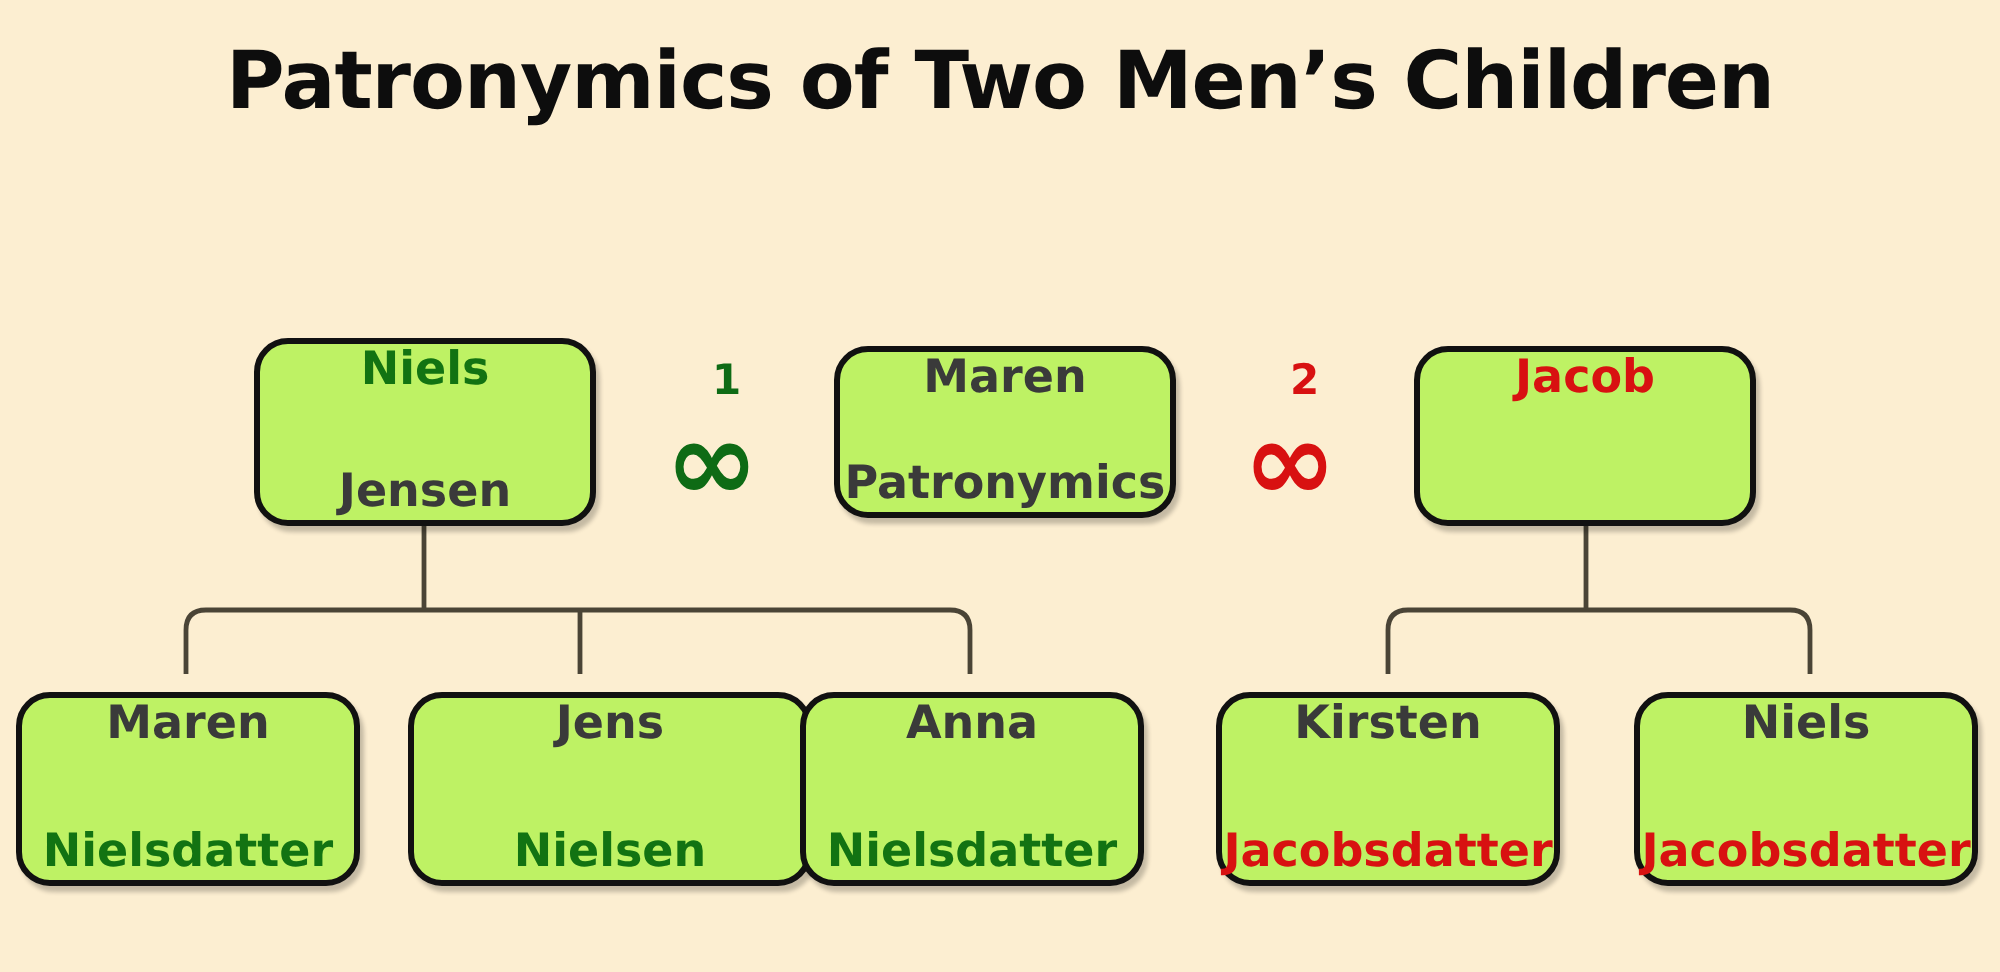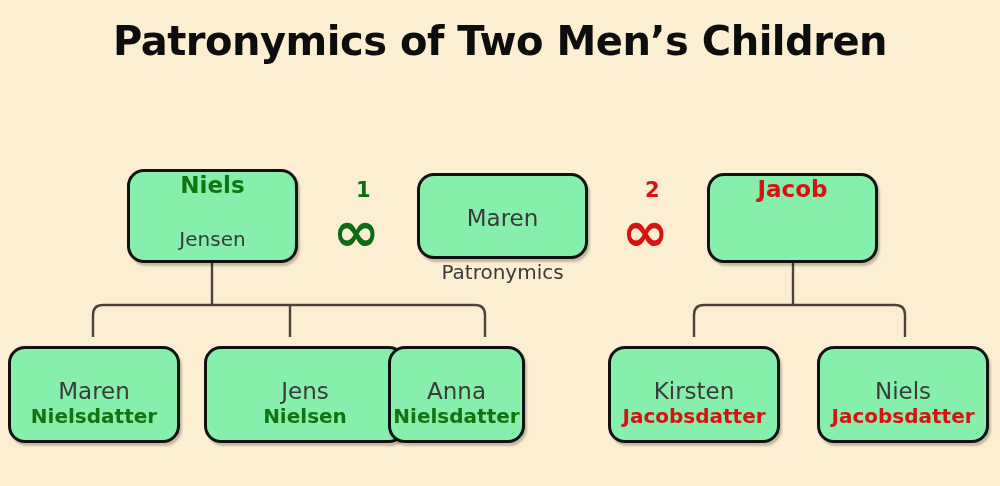--- a/index.html
+++ b/index.html
@@ -31,52 +31,52 @@
     font-weight: bold;
     letter-spacing: -0.5px;
     color: #0d0d0d;
     white-space: nowrap;
   }
 
   
   .person {
     position: absolute;
     box-sizing: border-box;
-    background: #86efac;
+    background: #bef264;
     border: 3px solid #111111;
     border-radius: 17px;
     display: flex;
     flex-direction: column;
     align-items: center;
-    justify-content: flex-start;
+    justify-content: space-between;
     box-shadow: 2px 3px 2px rgba(0,0,0,0.22);
     line-height: 1.18;
   }
   .person .given,
   .person .surname {
     display: block;
     text-align: center;
     white-space: nowrap;
   }
   .given  { font-size: 23px; font-weight: normal; color: #3a3a3a; }
-  .surname{ font-size: 20px; font-weight: normal; color: #3a3a3a; }
+  .surname{ font-size: 23px; font-weight: normal; color: #3a3a3a; }
 
   .name-green { color: #127312; font-weight: bold; }
   .name-red   { color: #d81111; font-weight: bold; }
-  .name-plain { color: #3a3a3a; font-weight: normal; margin-top: 29px; }
+  .name-plain { color: #3a3a3a; font-weight: bold; }
 
   
   #p-niels  { left: 127px; top: 169px; width: 171px; height: 94px; }
   #p-maren  { left: 417px; top: 173px; width: 171px; height: 86px; }
   #p-jacob  { left: 707px; top: 173px; width: 171px; height: 90px; }
 
   
   #c-maren   { left: 8px;   top: 346px; width: 172px; height: 97px; }
   #c-jens    { left: 204px; top: 346px; width: 202px; height: 97px; }
-  #c-anna    { left: 388px; top: 346px; width: 137px; height: 97px; }
+  #c-anna    { left: 400px; top: 346px; width: 172px; height: 97px; }
   #c-kirsten { left: 608px; top: 346px; width: 172px; height: 97px; }
   #c-karen   { left: 817px; top: 346px; width: 172px; height: 97px; }
 
   
   .marriage {
     position: absolute;
     width: 86px;
     height: 78px;
   }
   .marriage .inf {

